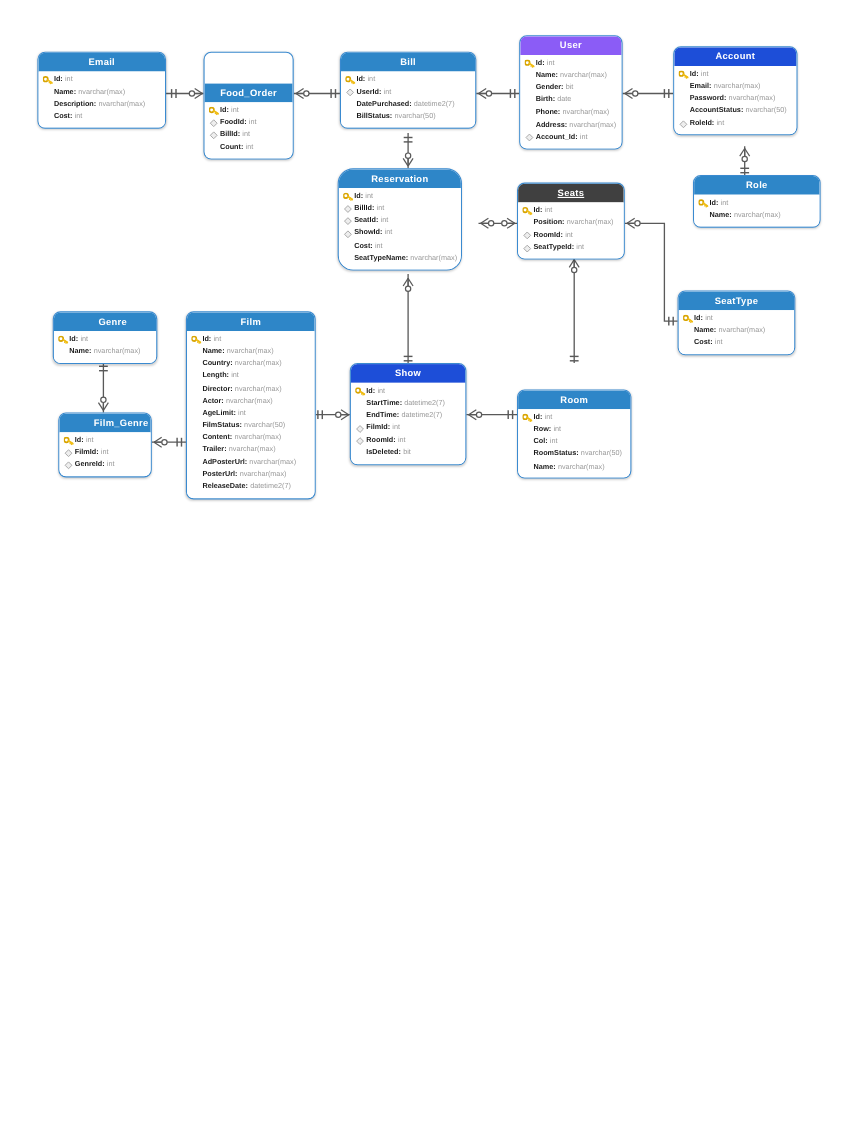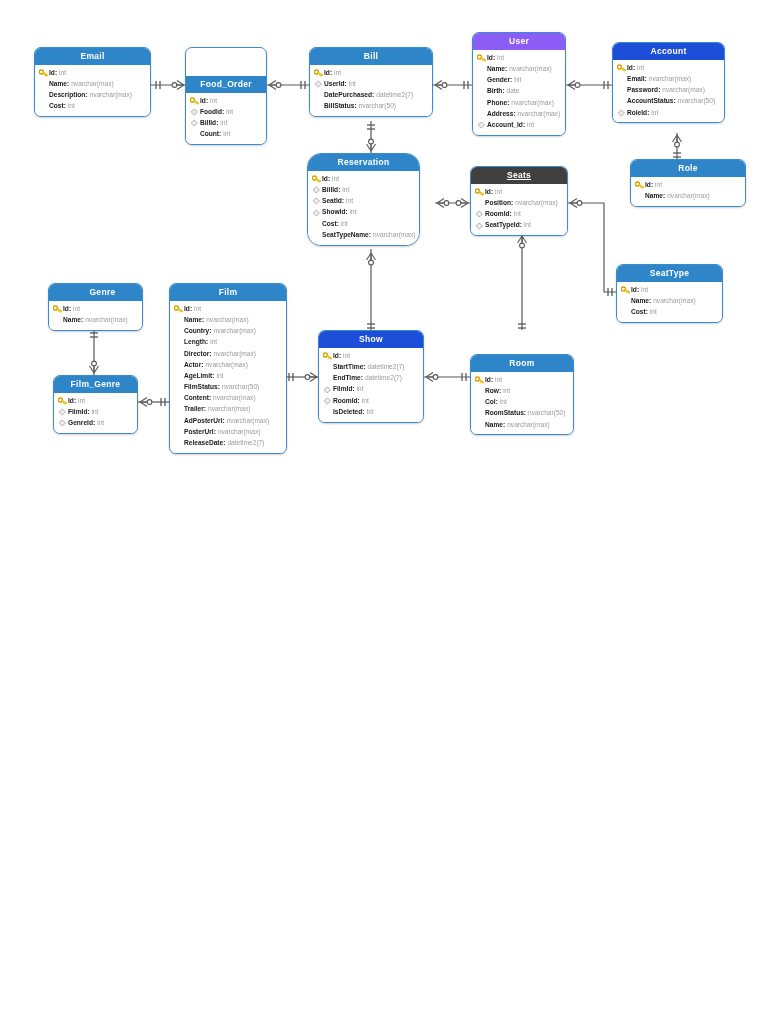--- a/index.html
+++ b/index.html
@@ -587,21 +587,21 @@
           </div>
           <div class="attr">
             <span class="ic blank"></span>
             <span class="attr-name">Name</span>
             <span class="colon">:</span>
             <span class="attr-type">nvarchar(max)</span>
           </div>
         </div>
       </div>
       <div class="entity" style="left: 53px; top: 375px; width: 85px; border-color: rgb(58, 138, 208);">
-        <div class="entity-header" style="background: rgb(46, 134, 200);">Film_Genre</div>
+        <div class="entity-header" style="background: rgb(46, 134, 200); text-align: right;">Film_Genre</div>
         <div class="entity-body">
           <div class="attr">
             <span class="ic">
               <svg width="9" height="8" viewBox="0 0 9 8">
                 <circle cx="2.4" cy="3" r="2.1" fill="none" stroke="#d8a400" stroke-width="1.5"></circle>
                 <circle cx="2.4" cy="3" r="0.6" fill="#ffffff"></circle>
                 <path d="M4.2 3.6 L8.4 6.4" stroke="#f0bd15" stroke-width="1.6" stroke-linecap="round"></path>
                 <path d="M6.4 5.1 L5.8 6.2" stroke="#f0bd15" stroke-width="1.3" stroke-linecap="round"></path>
                 <path d="M7.6 5.9 L7.0 7.0" stroke="#f0bd15" stroke-width="1.3" stroke-linecap="round"></path>
               </svg>

